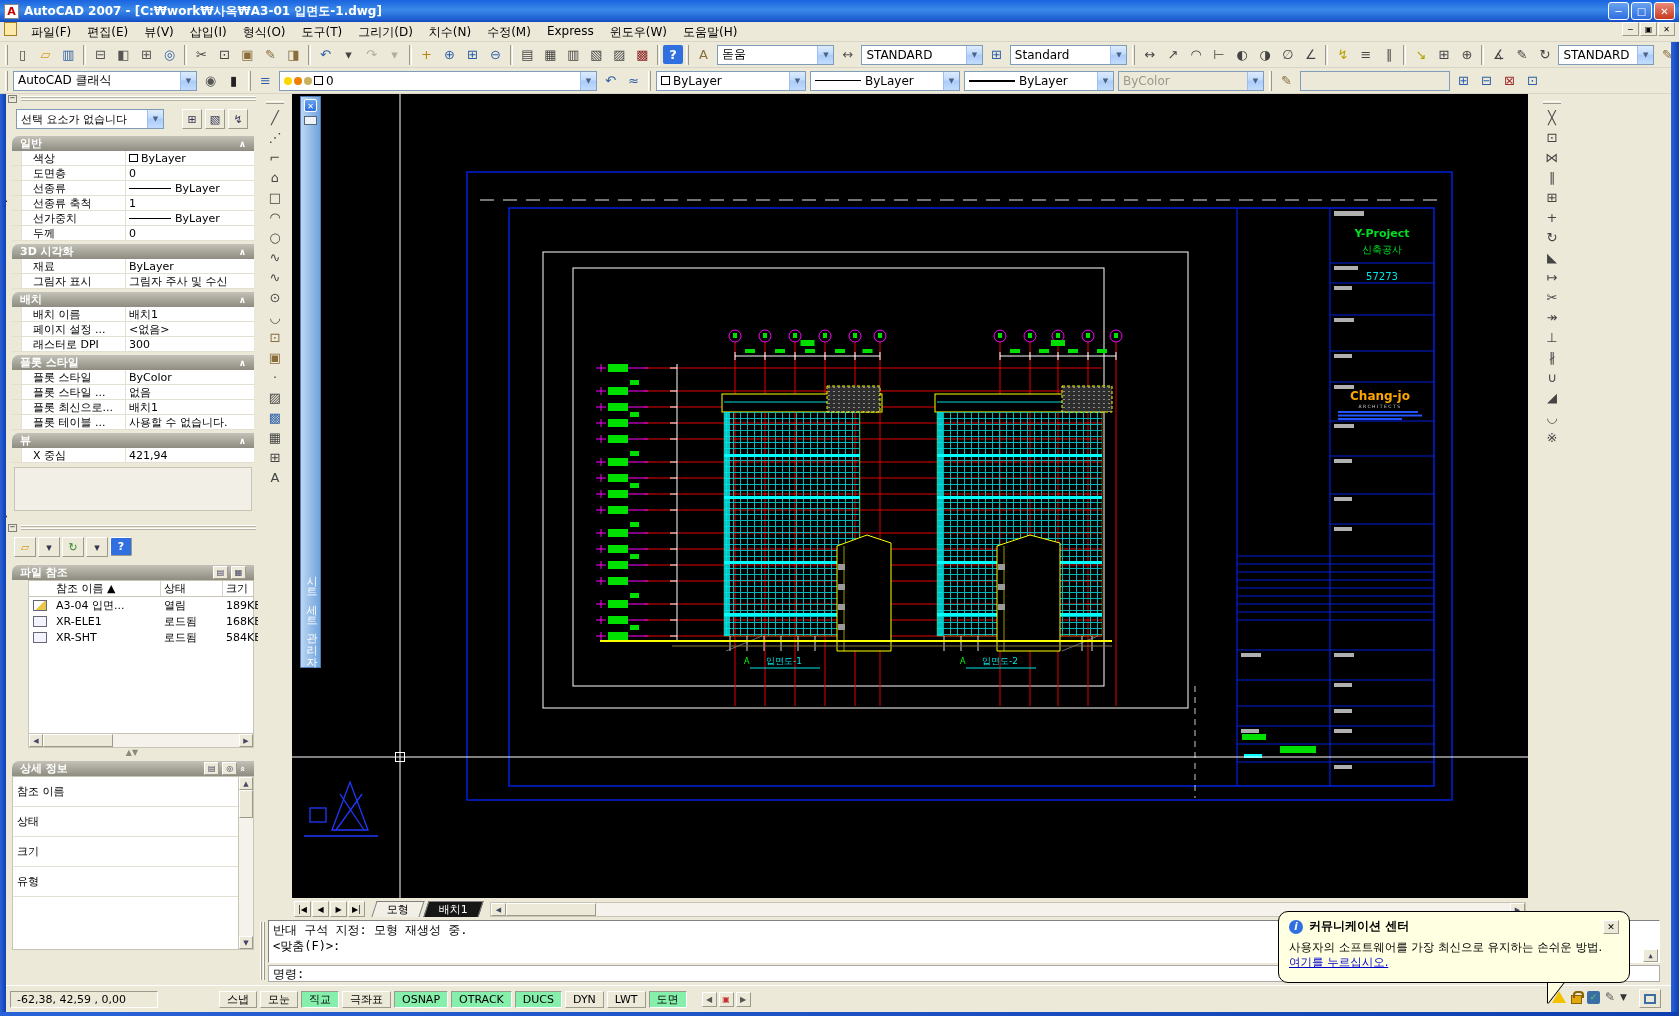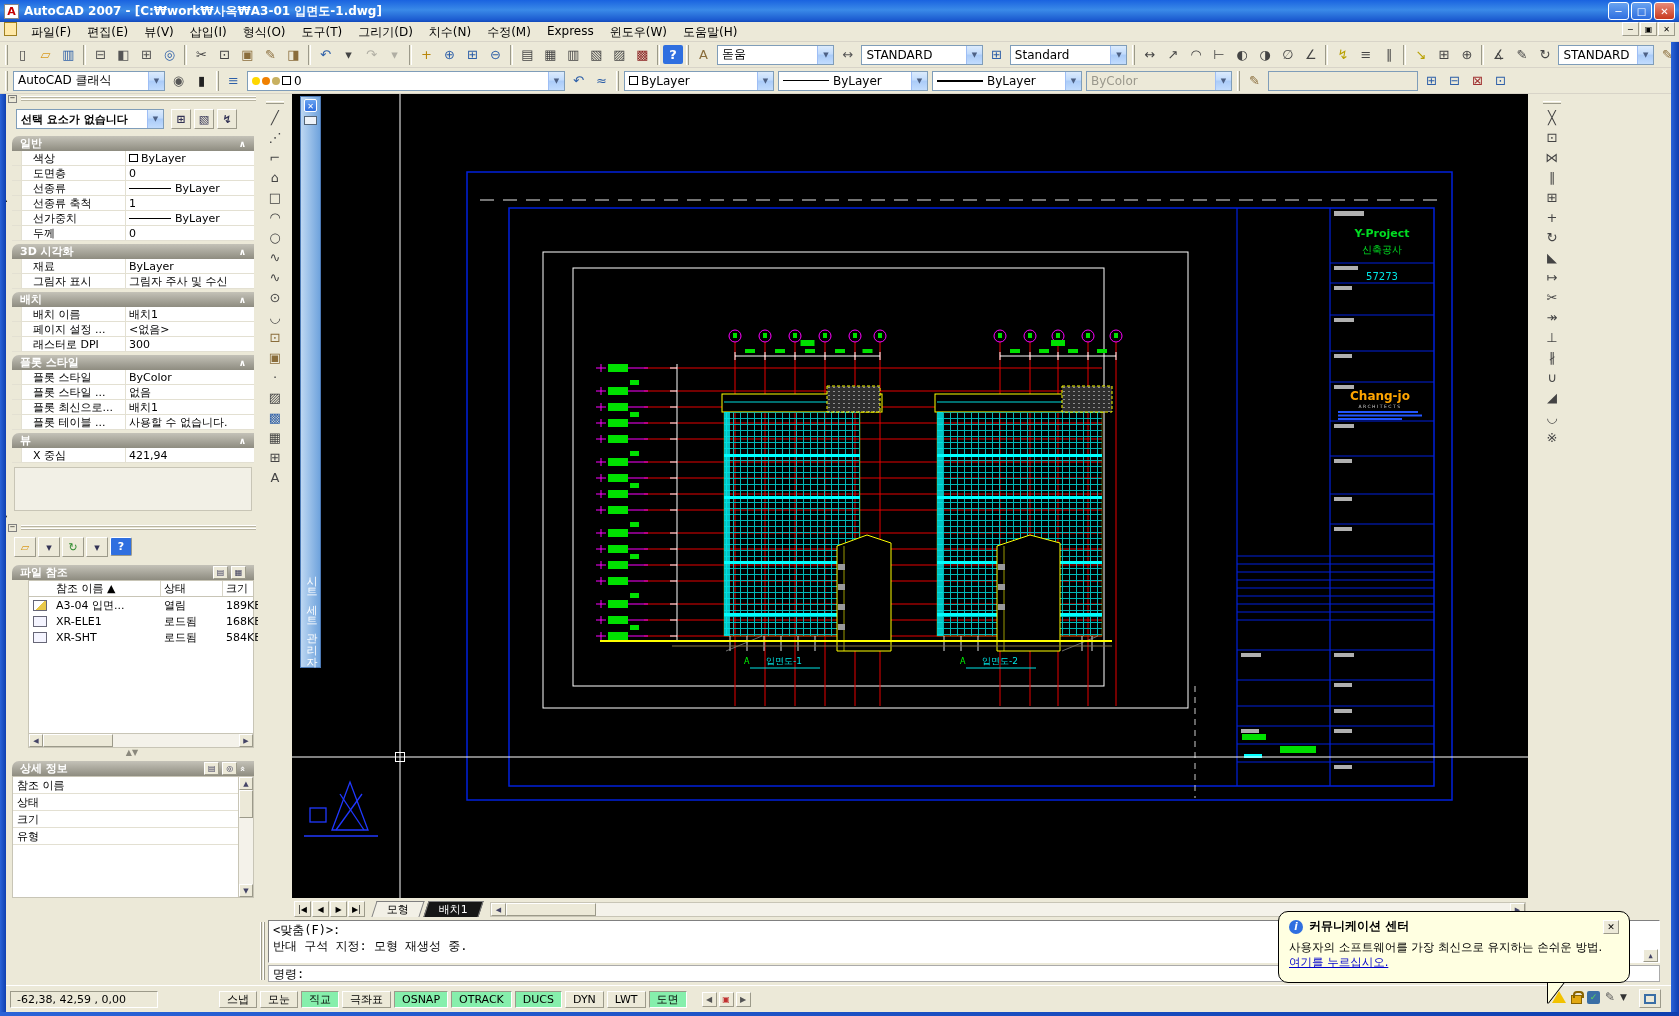--- a/index.html
+++ b/index.html
@@ -64,21 +64,21 @@
   .ptool { width:20px; height:20px; border:1px solid; border-color:#fff #9c9a8a #9c9a8a #fff;
     background:#ece9d8; display:flex; align-items:center; justify-content:center; font-size:11px; color:#335; }
   
   .xhead,.xrow { display:grid; grid-template-columns:24px 108px 62px 50px; height:16px;
     font-size:11px; background:#fff; align-items:center; }
   .xhead { border-bottom:1px solid #c8c5b6; }
   .xhead span { border-right:1px solid #d8d5c8; padding:0 3px; }
   .xrow span { padding:0 3px; overflow:hidden; white-space:nowrap; }
   .dwgic { width:14px; height:11px; margin-left:4px; background:linear-gradient(135deg,#fff 50%,#e8c84a 50%); border:1px solid #667; }
   .dwgic.plain { background:#f4f4ff; }
-  .drow { display:grid; grid-template-columns:96px 1fr; height:17px; background:#fff;
+  .drow { display:grid; grid-template-columns:96px 1fr; height:30px; background:#fff;
     border-bottom:1px solid #e3e0d2; font-size:11px; align-items:center; }
   .drow span { padding:0 4px; }
   .sb-btn { background:#ece9d8; border:1px solid; border-color:#fff #9c9a8a #9c9a8a #fff;
     font-size:7px; display:flex; align-items:center; justify-content:center; color:#446; }
   
   .vstrip { position:absolute; background:#ece9d8; }
   .vtb { display:flex; flex-direction:column; align-items:center; }
   .vtb .grip-h { width:18px; height:3px; border-top:1px solid #fff; border-bottom:1px solid #9c9a8a; margin:3px 0; }
   .vtb .tb-btn { width:24px; height:20px; }
   
@@ -269,21 +269,21 @@
     </span>
   <span class="cmb" style="width:96px;">
     <span>STANDARD</span>
     <span class="ar">▼</span>
   </span>
   <span class="tb-btn" style="color:#8a6d3b;">✎</span>
 </div>
 
 <div id="tbrow2" class="tbrow">
   <span class="tb-grip"></span>
-  <span class="cmb" style="width:152px;">
+  <span class="cmb" style="width:184px;">
     <span>AutoCAD 클래식</span>
     <span class="ar">▼</span>
   </span>
   <span class="tb-btn" style="color:#555;">◉</span>
   <span class="tb-btn" style="color:#222;">▮</span>
   <span class="tb-grip"></span>
   <span class="tb-btn" style="color:#2d5fa8;">≡</span>
   <span class="cmb" style="width:318px;">
     <span class="mini-dot" style="background:#ffd700;"></span>
     <span class="mini-dot" style="background:#f08000;"></span>
@@ -325,21 +325,21 @@
   <span class="tb-btn" style="color:#2d5fa8;">⊡</span>
 </div>
 
 <div id="palettes">
 
   <div>
     <div class="pal-grip">
       <span class="minus">−</span>
       <span class="lines"></span>
     </div>
-    <div style="display:flex;gap:5px;padding:6px 4px 4px 8px;align-items:flex-end;font-weight:bold;">
+    <div style="display:flex;gap:16px;padding:6px 4px 4px 8px;align-items:flex-end;">
       <span class="cmb" style="width:148px;">
         <span style="font-size:11px;">선택 요소가 없습니다</span>
         <span class="ar">▼</span>
       </span>
       <span style="display:flex;gap:3px;">
           <span class="ptool">⊞</span>
           <span class="ptool">▧</span>
           <span class="ptool">↯</span>
         </span>
     </div>
@@ -981,22 +981,22 @@
     <span class="sb-btn" style="width:15px;">◀</span>
     <span class="thumb"></span>
     <span style="flex:1;"></span>
     <span class="sb-btn" style="width:15px;">▶</span>
   </span>
 </div>
 
 <div id="cmdwin">
   <div id="cmd-grip"></div>
   <div id="cmd-hist">
+    <div>반대 구석 지정: 모형 재생성 중.</div>
     <div>&lt;맞춤(F)&gt;:</div>
-    <div>반대 구석 지정: 모형 재생성 중.</div>
     <div id="cmd-scroll">
       <span class="sb-btn" style="height:13px;display:flex;">▲</span>
       <span style="display:block;height:14px;background:#ece9d8;border:1px solid;border-color:#fff #9c9a8a #9c9a8a #fff;"></span>
       
     </div>
   </div>
   <div id="cmd-input">
     <span>명령:</span>
   </div>
 </div>

